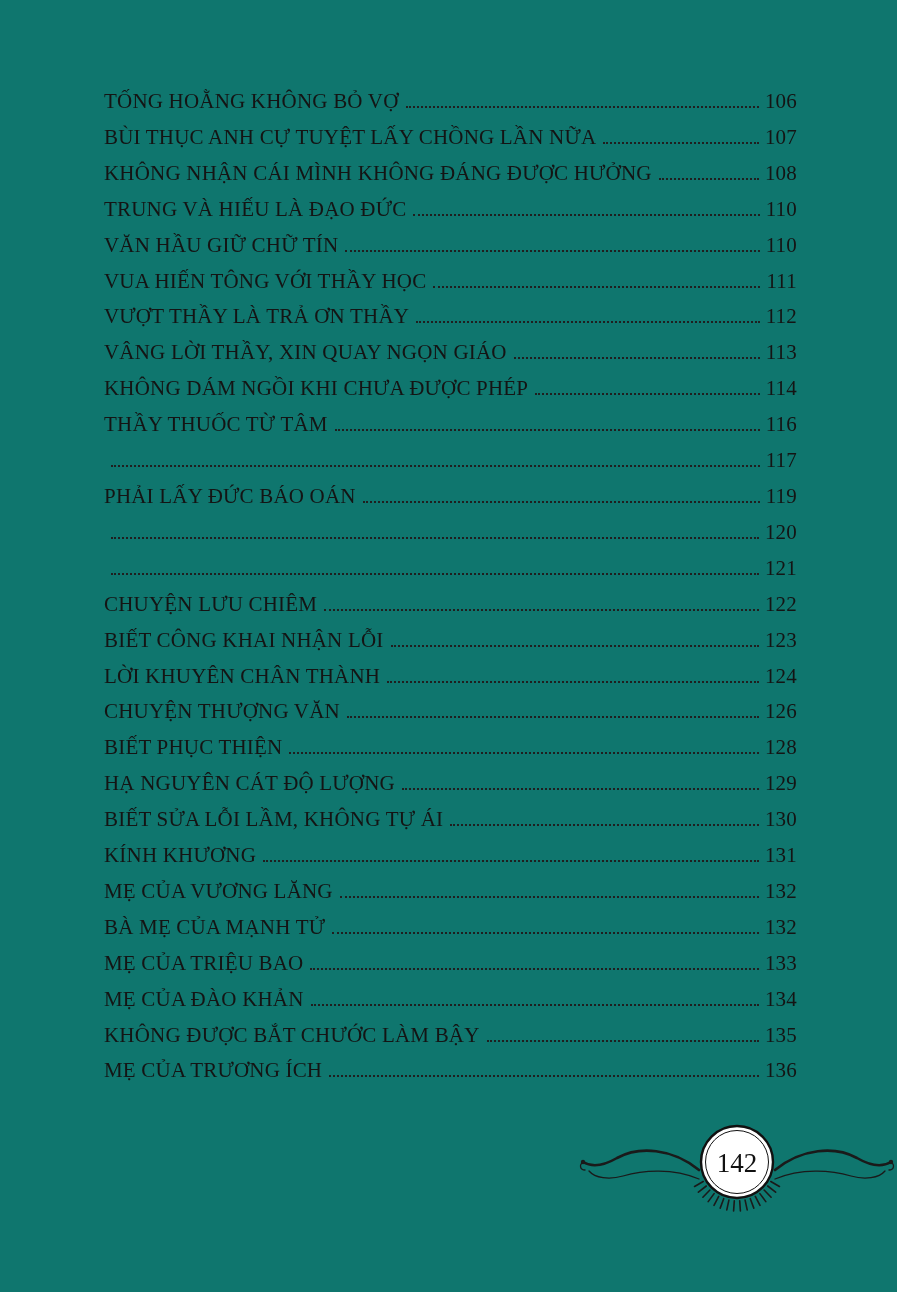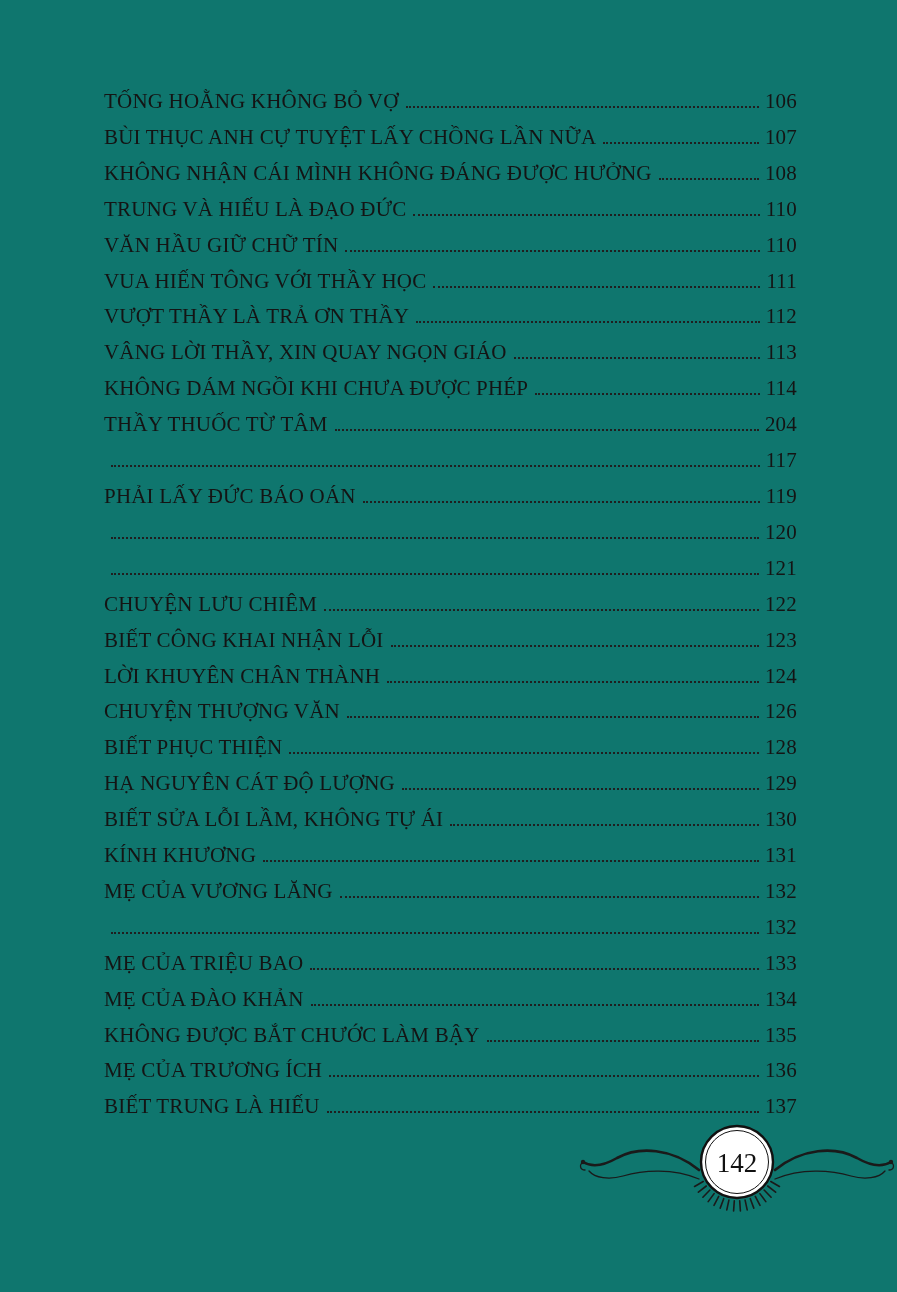--- a/index.html
+++ b/index.html
@@ -116,21 +116,21 @@
 
     <div class="toc-row">
       <span class="toc-title">KHÔNG DÁM NGỒI KHI CHƯA ĐƯỢC PHÉP</span>
       <span class="toc-leader"></span>
       <span class="toc-page">114</span>
     </div>
 
     <div class="toc-row">
       <span class="toc-title">THẦY THUỐC TỪ TÂM</span>
       <span class="toc-leader"></span>
-      <span class="toc-page">204</span>
+      <span class="toc-page">116</span>
     </div>
 
     <div class="toc-row">
       <span class="toc-leader"></span>
       <span class="toc-page">117</span>
     </div>
 
     <div class="toc-row">
       <span class="toc-title">PHẢI LẤY ĐỨC BÁO OÁN</span>
       <span class="toc-leader"></span>
@@ -195,20 +195,21 @@
       <span class="toc-page">131</span>
     </div>
 
     <div class="toc-row">
       <span class="toc-title">MẸ CỦA VƯƠNG LĂNG</span>
       <span class="toc-leader"></span>
       <span class="toc-page">132</span>
     </div>
 
     <div class="toc-row">
+      <span class="toc-title">BÀ MẸ CỦA MẠNH TỬ</span>
       <span class="toc-leader"></span>
       <span class="toc-page">132</span>
     </div>
 
     <div class="toc-row">
       <span class="toc-title">MẸ CỦA TRIỆU BAO</span>
       <span class="toc-leader"></span>
       <span class="toc-page">133</span>
     </div>
 
@@ -223,25 +224,20 @@
       <span class="toc-leader"></span>
       <span class="toc-page">135</span>
     </div>
 
     <div class="toc-row">
       <span class="toc-title">MẸ CỦA TRƯƠNG ÍCH</span>
       <span class="toc-leader"></span>
       <span class="toc-page">136</span>
     </div>
 
-    <div class="toc-row">
-      <span class="toc-title">BIẾT TRUNG LÀ HIẾU</span>
-      <span class="toc-leader"></span>
-      <span class="toc-page">137</span>
-    </div>
   </div>
 
   <div class="footer">
     <svg class="ornament-svg" width="320" height="104" viewBox="0 0 320 104">
       <g stroke="#1a1a1a" fill="none" stroke-linecap="round">
 
         <path d="M122 52 C 95 30 62 28 40 40 C 28 47 16 50 6 44" stroke-width="2.6"></path>
         <path d="M122 61 C 96 50 66 52 46 58 C 32 62 18 60 12 53" stroke-width="1.3"></path>
         <path d="M6 44 C 2 47 3 52 8 52" stroke-width="1.3"></path>
 

